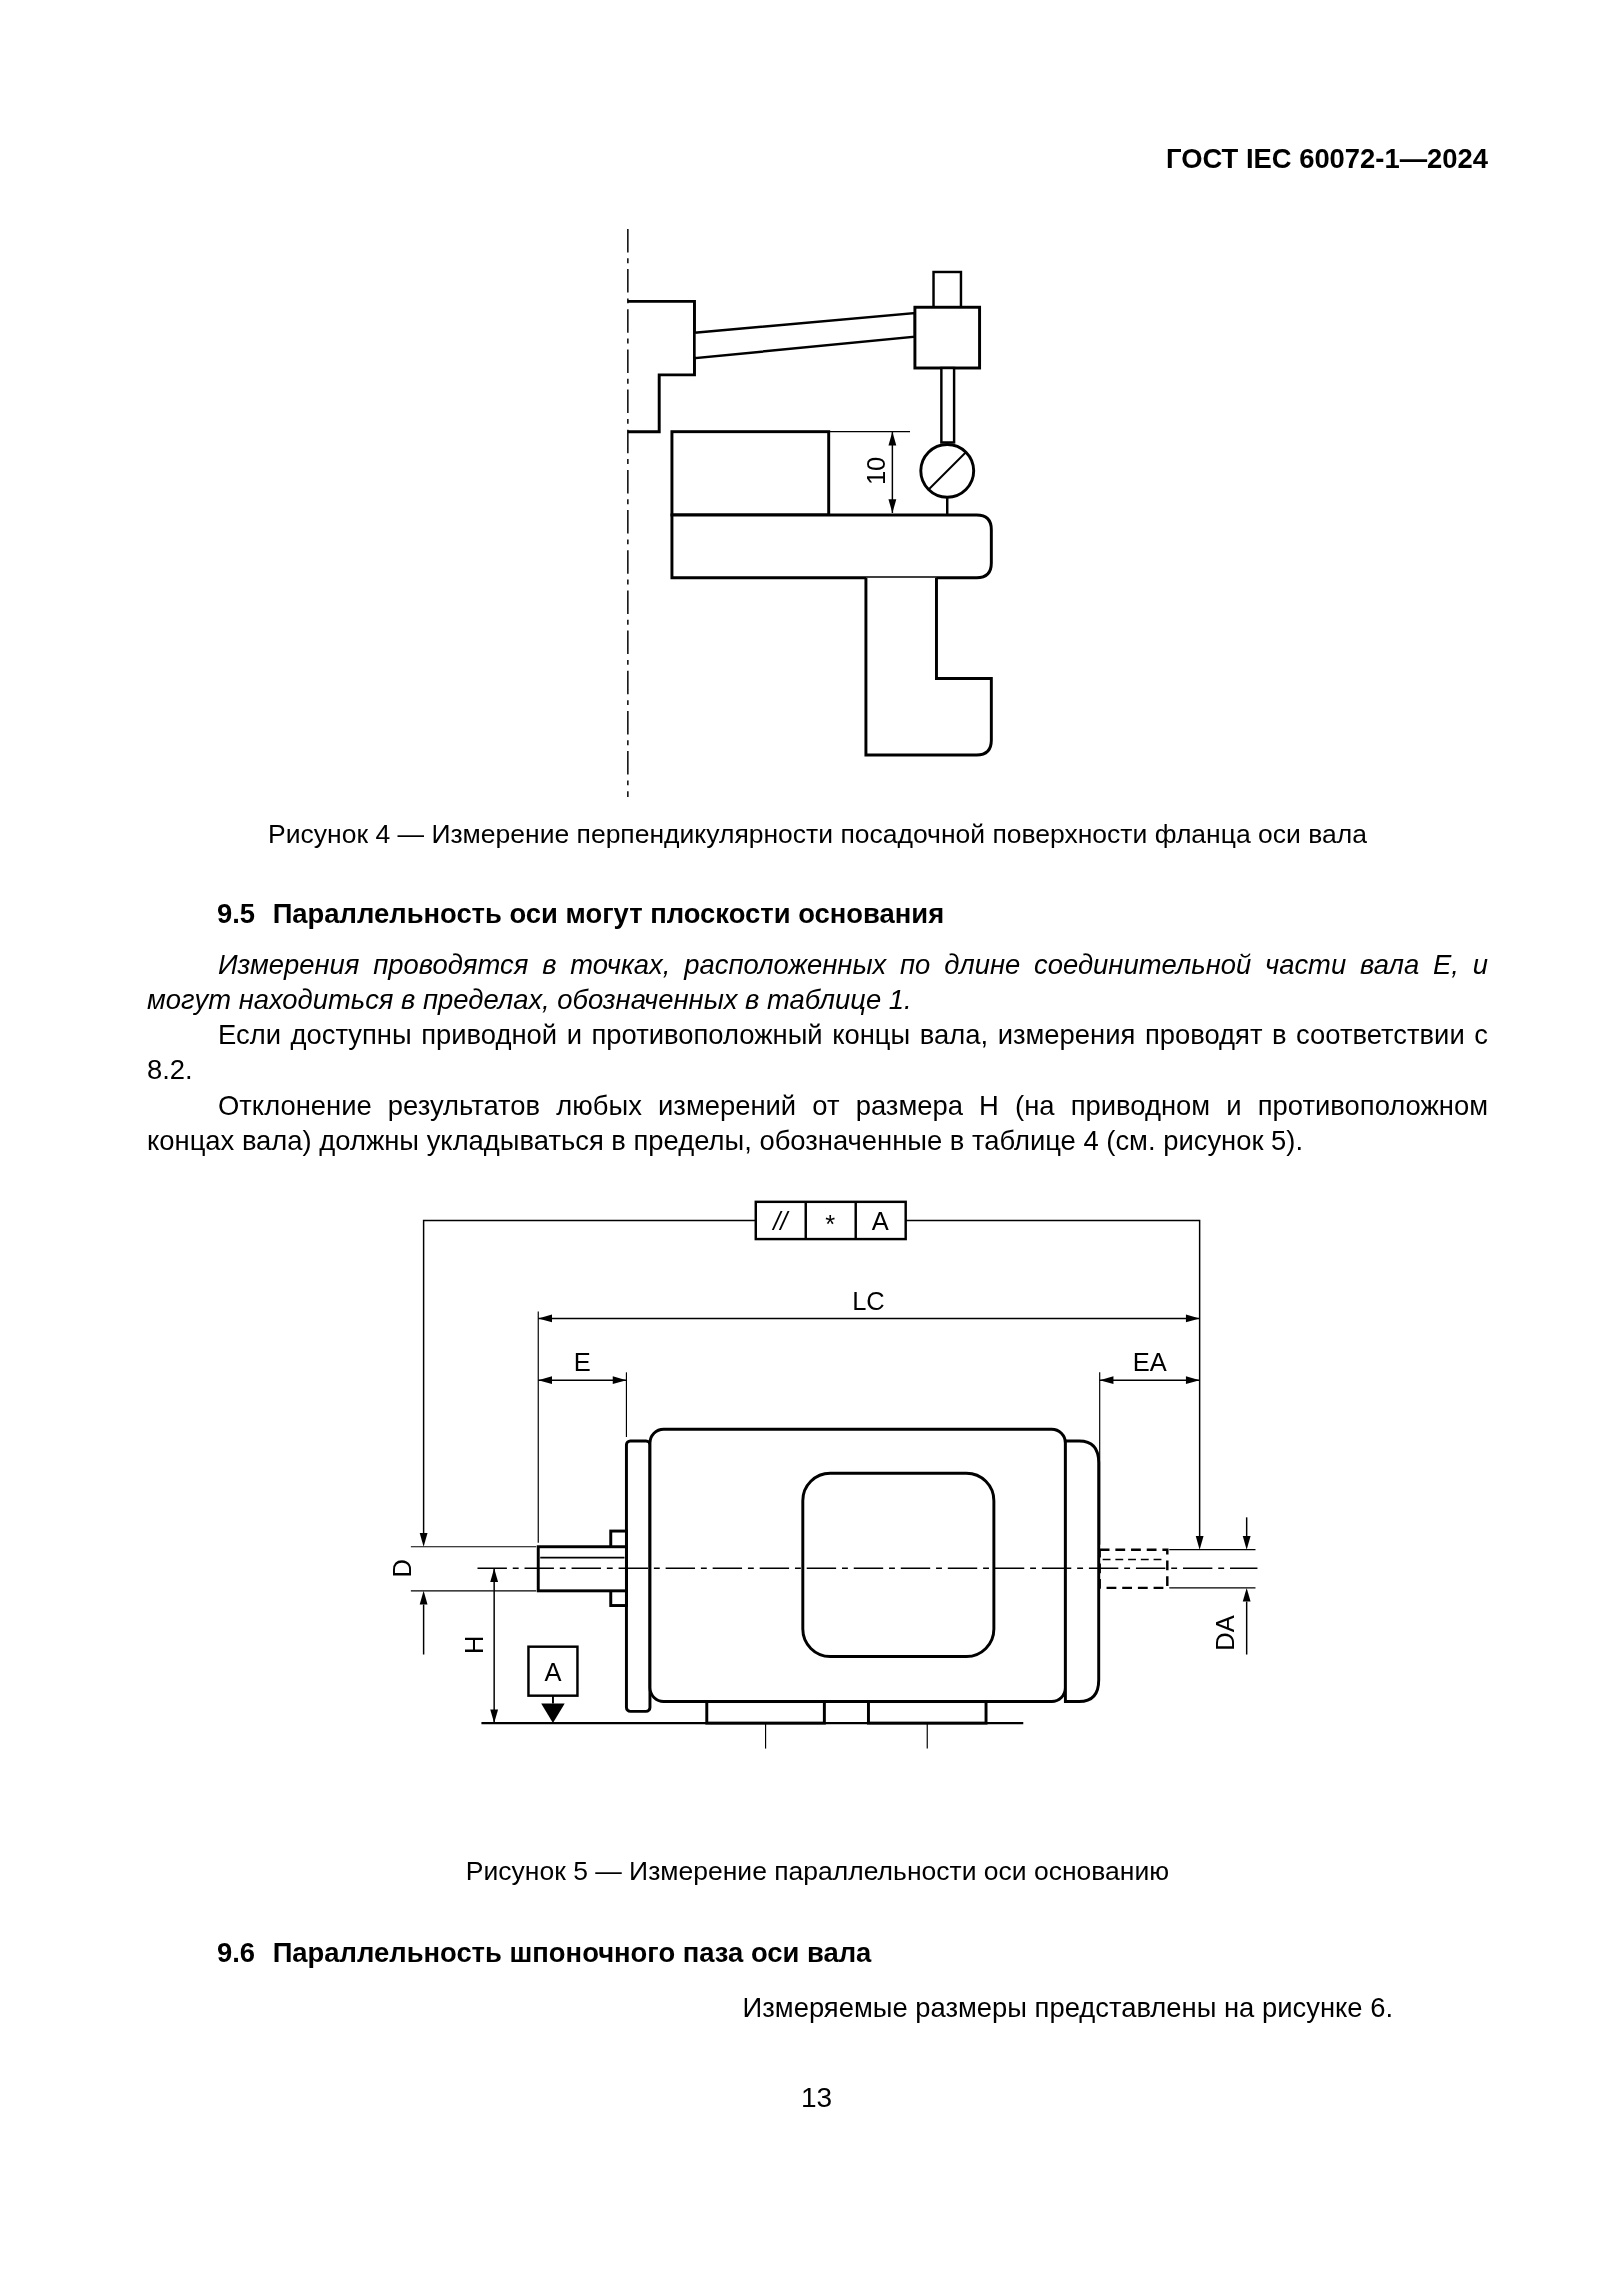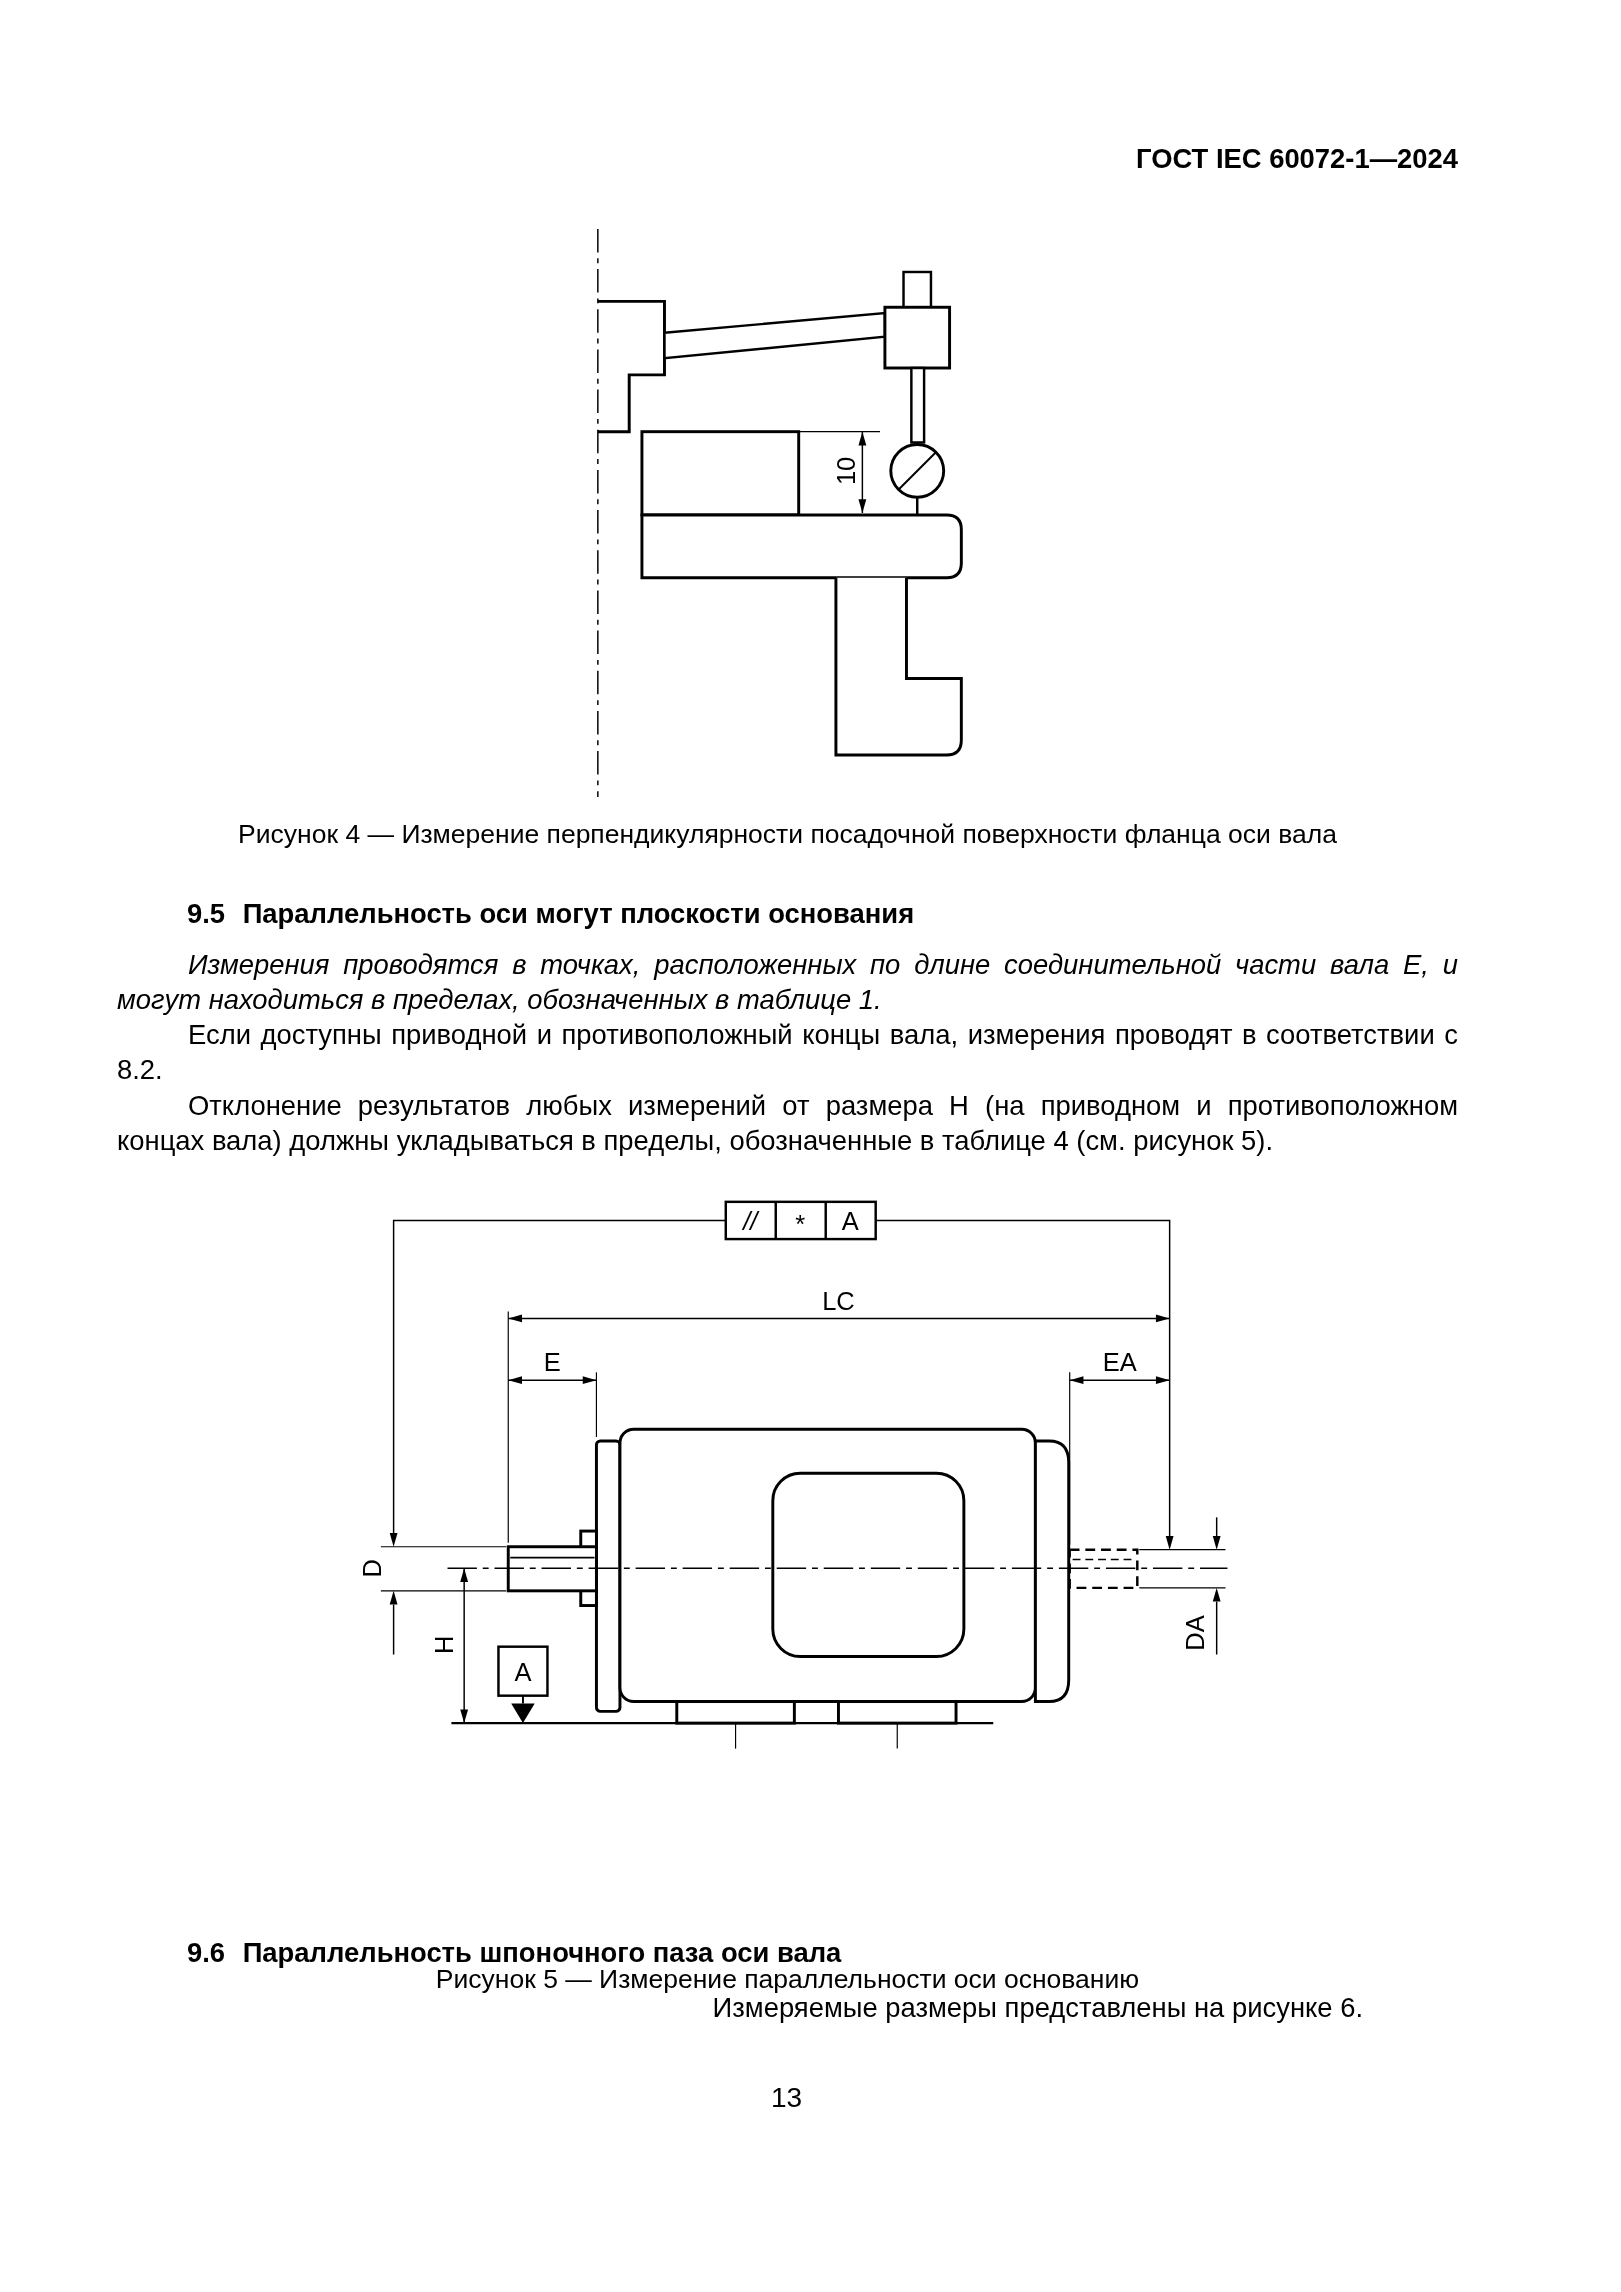--- a/index.html
+++ b/index.html
@@ -2,28 +2,28 @@
 <html><head>
 <meta charset="utf-8">
 <style>
   * { margin:0; padding:0; box-sizing:border-box; }
   html,body { background:#e9e9e9; }
   body { font-family:"Liberation Sans", sans-serif; color:#000; }
   .page {
     position:relative; width:1621px; height:2293px; background:#ffffff;
     margin:0 auto; overflow:hidden;
   }
-  .abs { position:absolute; }
+  .abs { position:absolute;margin-left:30px; }
   .header { left:117px; top:143px; width:1341px; text-align:right;
             font-weight:bold; font-size:27.4px; }
   .fig4 { left:588px; top:223px; width:392px; height:580px; }
   .fig5 { left:361px; top:1194px; width:902px; height:583px; }
   .caption { left:117px; width:1341px; text-align:center; font-size:26.5px; }
   .cap4 { top:819px; }
-  .cap5 { top:1964px; }
+  .cap5 { top:1856px; }
   .heading { font-weight:bold; font-size:27.4px; left:187px; }
   .h95 { top:898px; }
   .h96 { top:1937px; }
   .hnum { margin-right:17.6px; }
   .body-text { font-size:27.4px; line-height:35px; text-align:justify;
                left:117px; width:1341px; text-indent:71px; }
   .p1 { top:947px;font-style:italic; }
   .p2 { top:1017px; }
   .p3 { top:1088px; }
   .p96 { top:1990px; left:187px; width:1176px; text-align:right; text-indent:0; }

